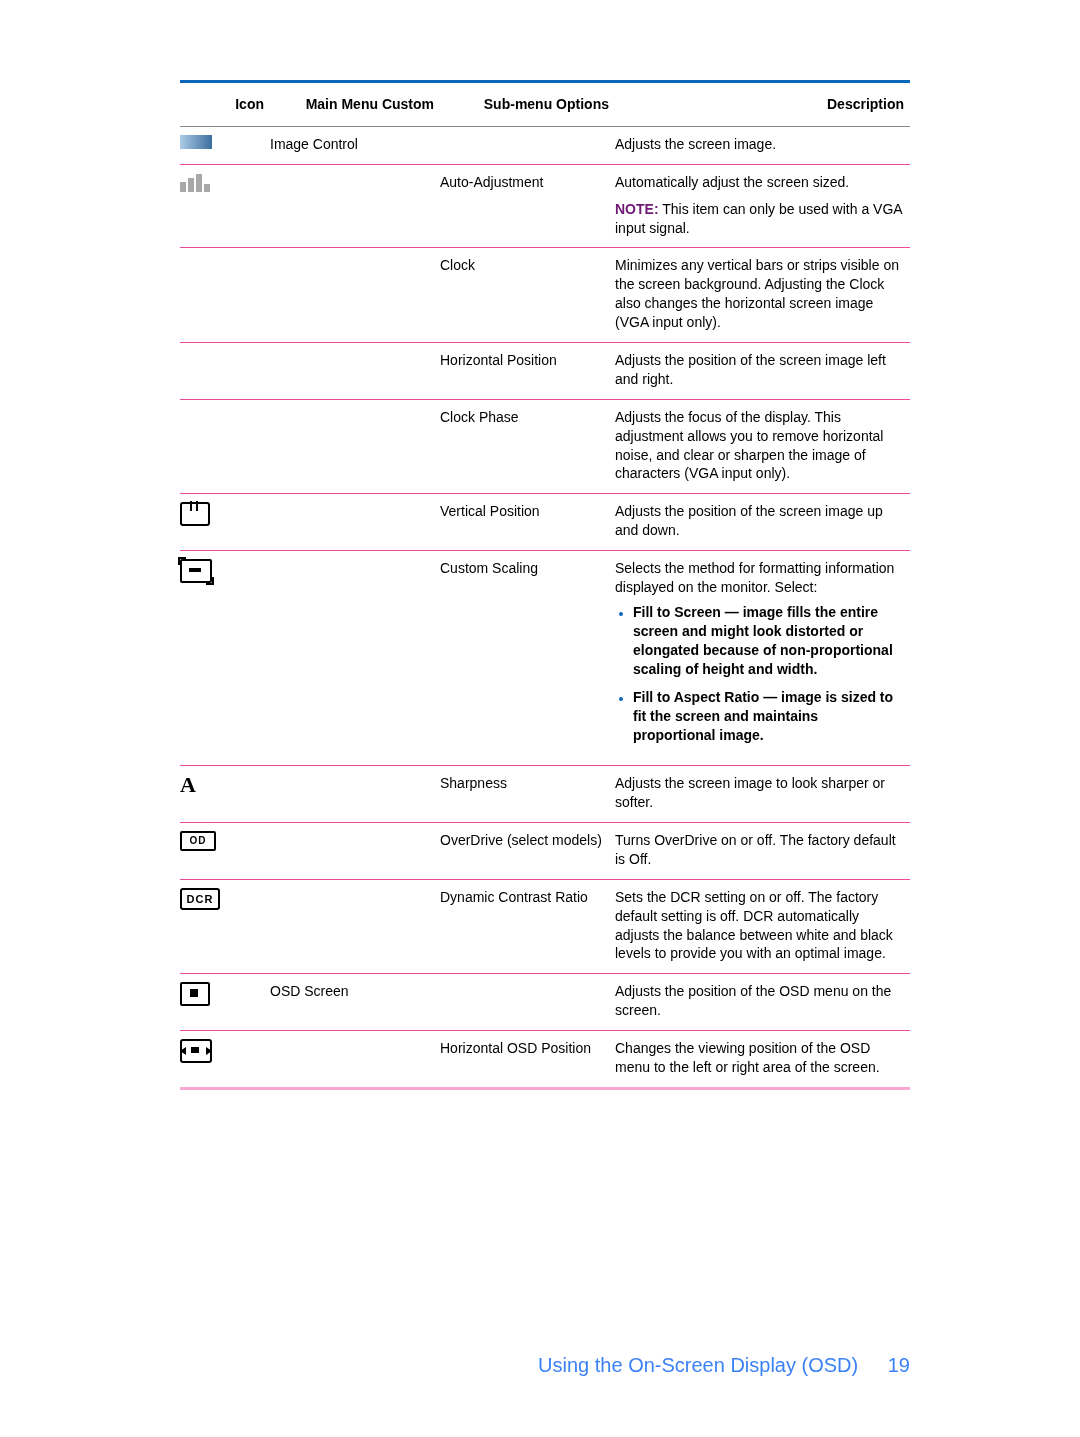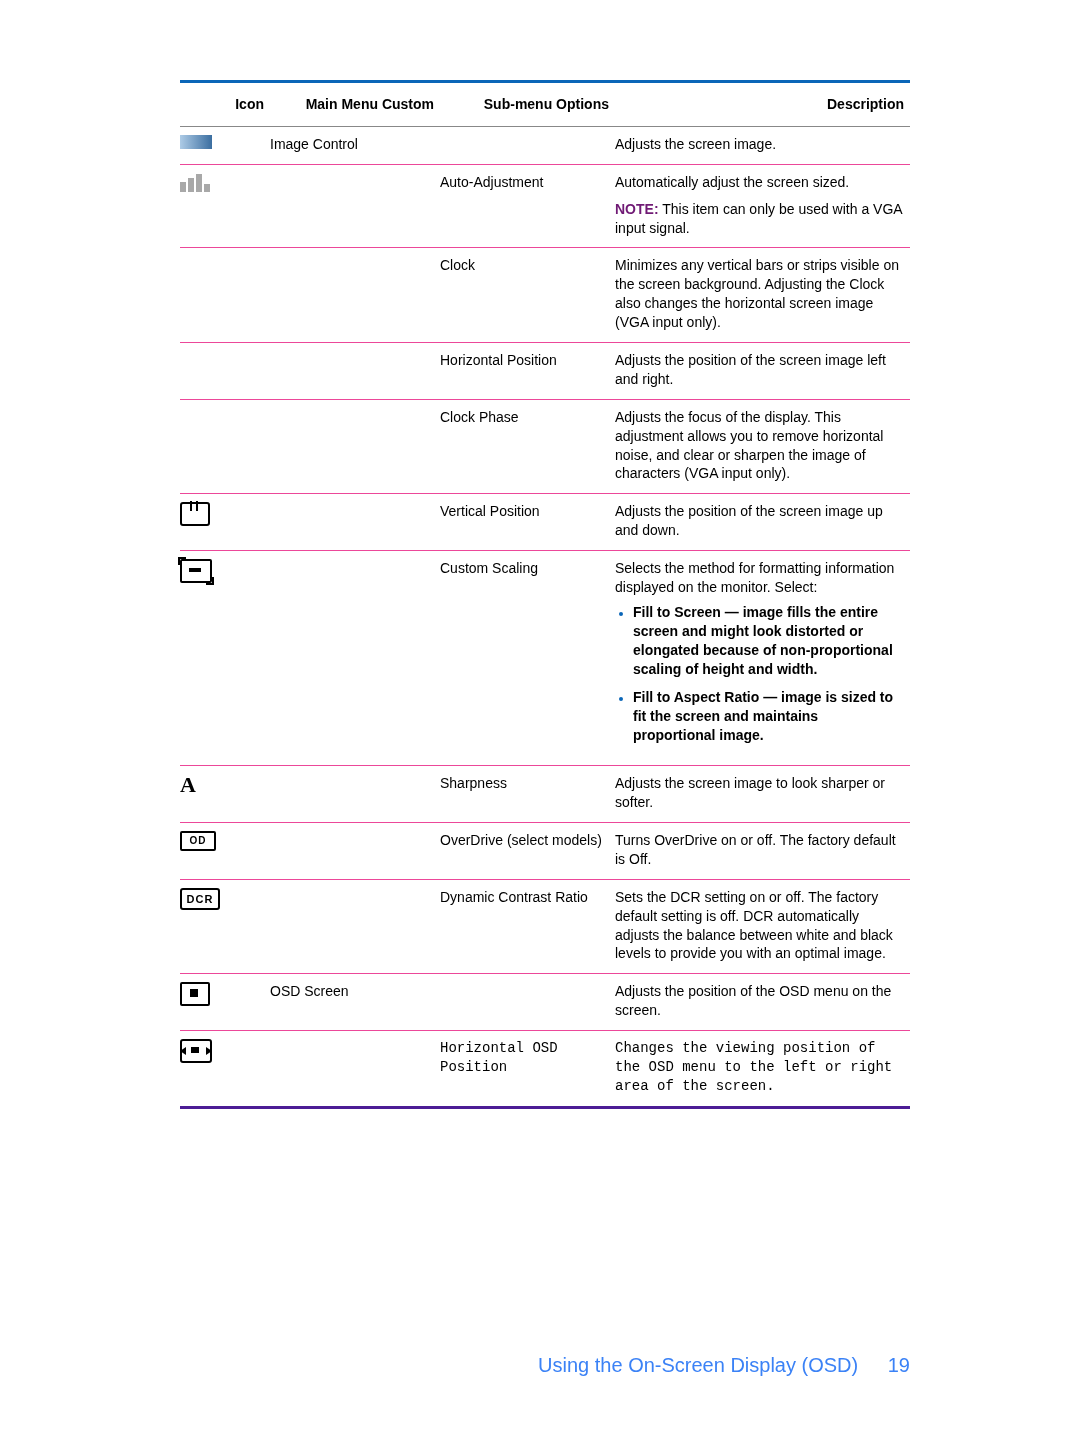--- a/index.html
+++ b/index.html
@@ -40,21 +40,21 @@
     border-bottom: 1px solid #888;
     padding-top: 12px;
     padding-bottom: 12px;
     text-align: right;
   }
   col.icon  { width: 90px; }
   col.main  { width: 170px; }
   col.sub   { width: 175px; }
   col.desc  { width: auto; }
 
-  table.menu tr:last-child td { border-bottom: 3px solid #4c1d95; font-family: Liberation Mono, monospace; }
+  table.menu tr:last-child td { border-bottom: 3px solid #f9a8d4; }
   .note-label { color: #701a75; font-weight: bold; }
   ul.bullets {
     margin: 6px 0 0 0;
     padding-left: 18px;
     font-weight: bold;
   }
   ul.bullets li {
     margin-bottom: 10px;
   }
   ul.bullets li::marker {

